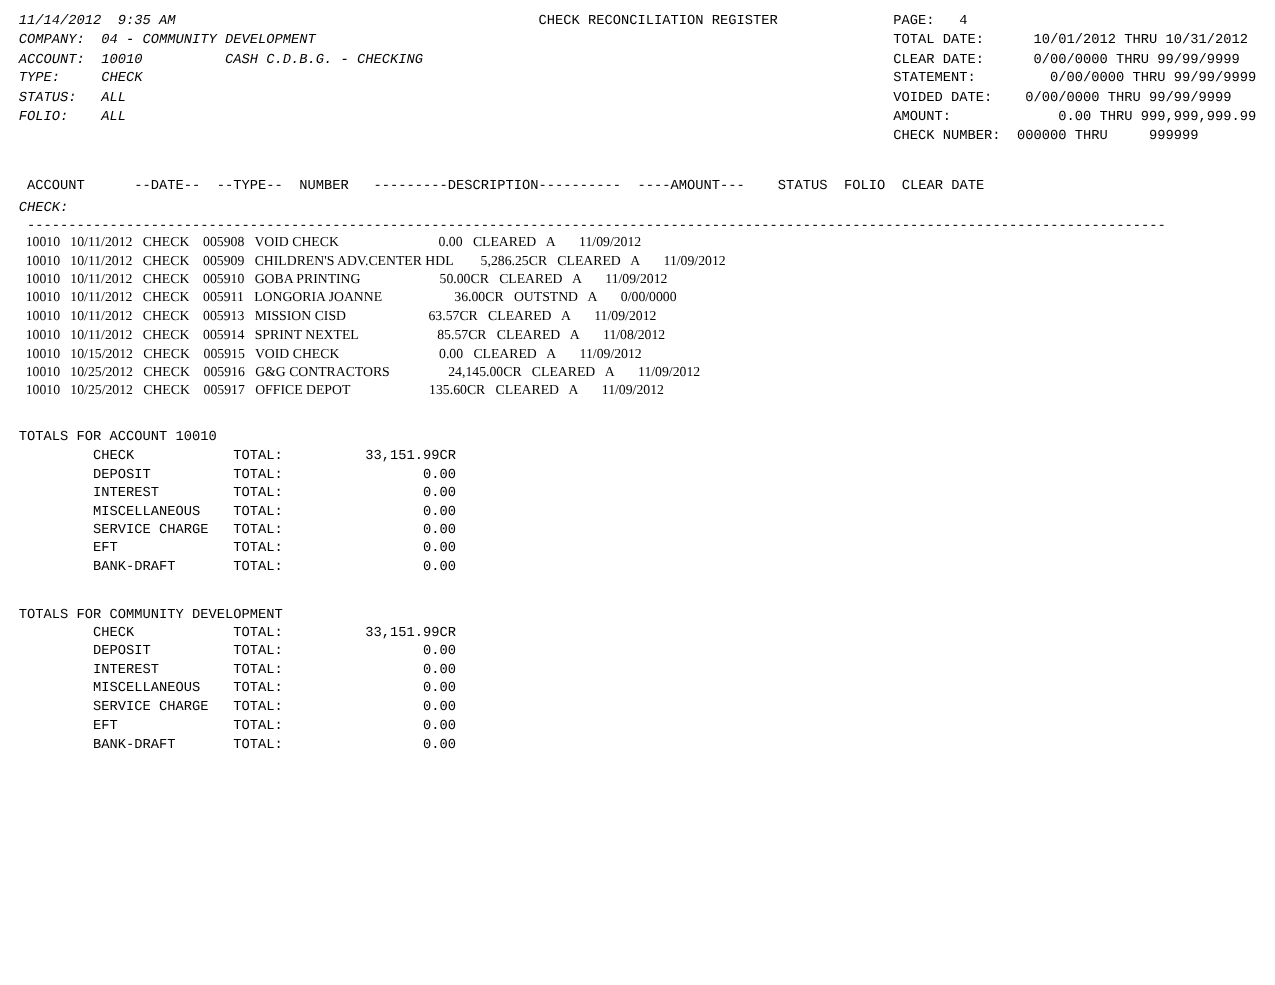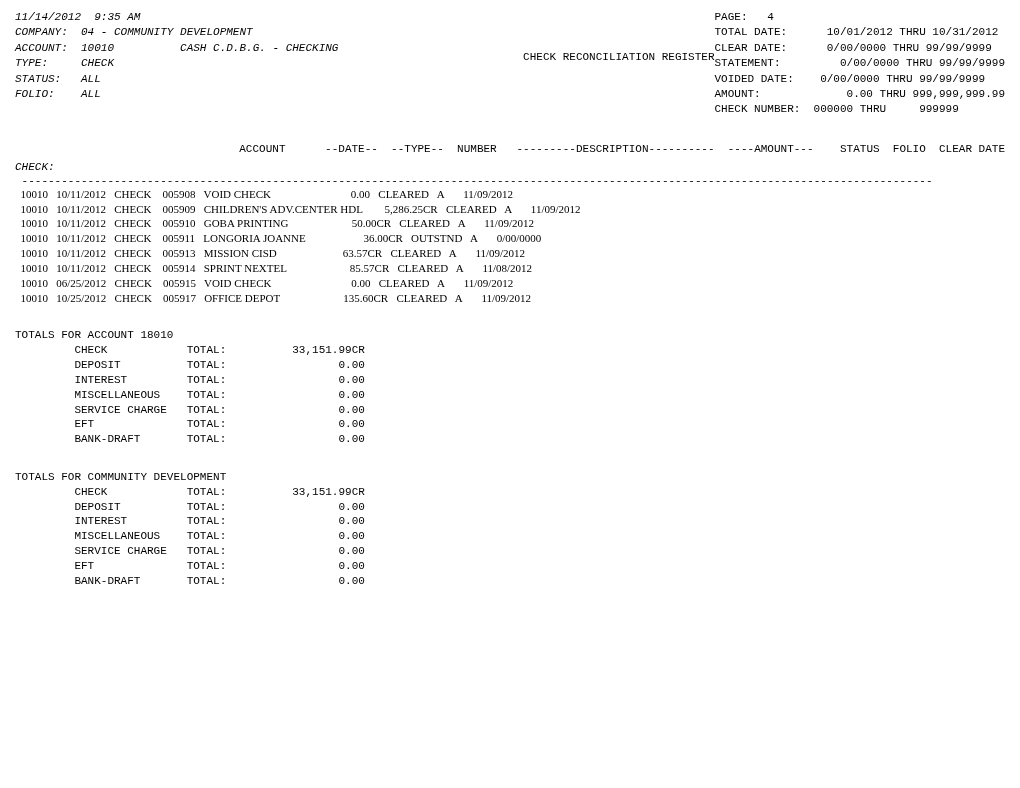--- a/index.html
+++ b/index.html
@@ -26,21 +26,20 @@
     }
     .header-right {
       white-space: pre;
       text-align: left;
     }
     .column-headers {
       margin-top: 25px;
       margin-bottom: 2px;
       white-space: pre;
       border-bottom: none;
-      text-align: right;
     }
     .section-label {
       white-space: pre;
       margin-top: 6px;
       margin-bottom: 2px;
       font-style: italic;
     }
     .divider {
       white-space: pre;
     }
@@ -60,21 +59,21 @@
 
 <div class="report-container">
 
   <div class="header-section">
     <div class="header-left"><span>11/14/2012  9:35 AM</span>
 <span>COMPANY:  04 - COMMUNITY DEVELOPMENT</span>
 <span>ACCOUNT:  10010          CASH C.D.B.G. - CHECKING</span>
 <span>TYPE:     CHECK</span>
 <span>STATUS:   ALL</span>
 <span>FOLIO:    ALL</span></div>
-    <div style="flex:1; text-align:right; padding-top:0px;margin-top:40px;">
+    <div style="flex:1; text-align:center; padding-top:0px;">
       <span>CHECK RECONCILIATION REGISTER</span>
     </div>
     <div class="header-right"><span>PAGE:   4</span>
 <span><span>TOTAL DATE:</span>      <span>10/01/2012 THRU 10/31/2012</span></span>
 <span><span>CLEAR DATE:</span>      <span>0/00/0000 THRU 99/99/9999</span></span>
 <span><span>STATEMENT:</span>         <span>0/00/0000 THRU 99/99/9999</span></span>
 <span><span>VOIDED DATE:</span>    <span>0/00/0000 THRU 99/99/9999</span></span>
 <span><span>AMOUNT:</span>             <span>0.00 THRU 999,999,999.99</span></span>
 <span><span>CHECK NUMBER:</span>  <span>000000 THRU     999999</span></span></div>
   </div>
@@ -84,27 +83,28 @@
   <div class="section-label">CHECK:</div>
   <div class="divider"> ------------------------------------------------------------------------------------------------------------------------------------------</div>
 
   <div id="data-rows">
       <div class="data-row">  10010   10/11/2012   CHECK    005908   VOID CHECK                             0.00   CLEARED   A       11/09/2012</div>
       <div class="data-row">  10010   10/11/2012   CHECK    005909   CHILDREN'S ADV.CENTER HDL        5,286.25CR   CLEARED   A       11/09/2012</div>
       <div class="data-row">  10010   10/11/2012   CHECK    005910   GOBA PRINTING                       50.00CR   CLEARED   A       11/09/2012</div>
       <div class="data-row">  10010   10/11/2012   CHECK    005911   LONGORIA JOANNE                     36.00CR   OUTSTND   A       0/00/0000</div>
       <div class="data-row">  10010   10/11/2012   CHECK    005913   MISSION CISD                        63.57CR   CLEARED   A       11/09/2012</div>
       <div class="data-row">  10010   10/11/2012   CHECK    005914   SPRINT NEXTEL                       85.57CR   CLEARED   A       11/08/2012</div>
-      <div class="data-row">  10010   06/25/2012   CHECK    005915   VOID CHECK                             0.00   CLEARED   A       11/09/2012</div>
+      <div class="data-row">  10010   10/15/2012   CHECK    005915   VOID CHECK                             0.00   CLEARED   A       11/09/2012</div>
+      <div class="data-row">  10010   10/25/2012   CHECK    005916   G&amp;G CONTRACTORS                 24,145.00CR   CLEARED   A       11/09/2012</div>
       <div class="data-row">  10010   10/25/2012   CHECK    005917   OFFICE DEPOT                       135.60CR   CLEARED   A       11/09/2012</div>
     </div>
 
   <div id="totals-account">
       <div class="totals-section">
-TOTALS FOR ACCOUNT 18010
+TOTALS FOR ACCOUNT 10010
          CHECK            TOTAL:          33,151.99CR
          DEPOSIT          TOTAL:                 0.00
          INTEREST         TOTAL:                 0.00
          MISCELLANEOUS    TOTAL:                 0.00
          SERVICE CHARGE   TOTAL:                 0.00
          EFT              TOTAL:                 0.00
          BANK-DRAFT       TOTAL:                 0.00
 </div>
     </div>
 

